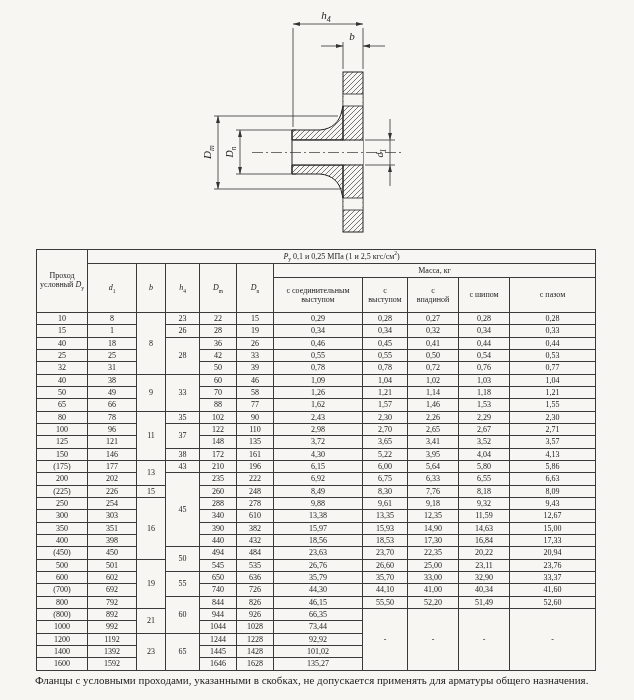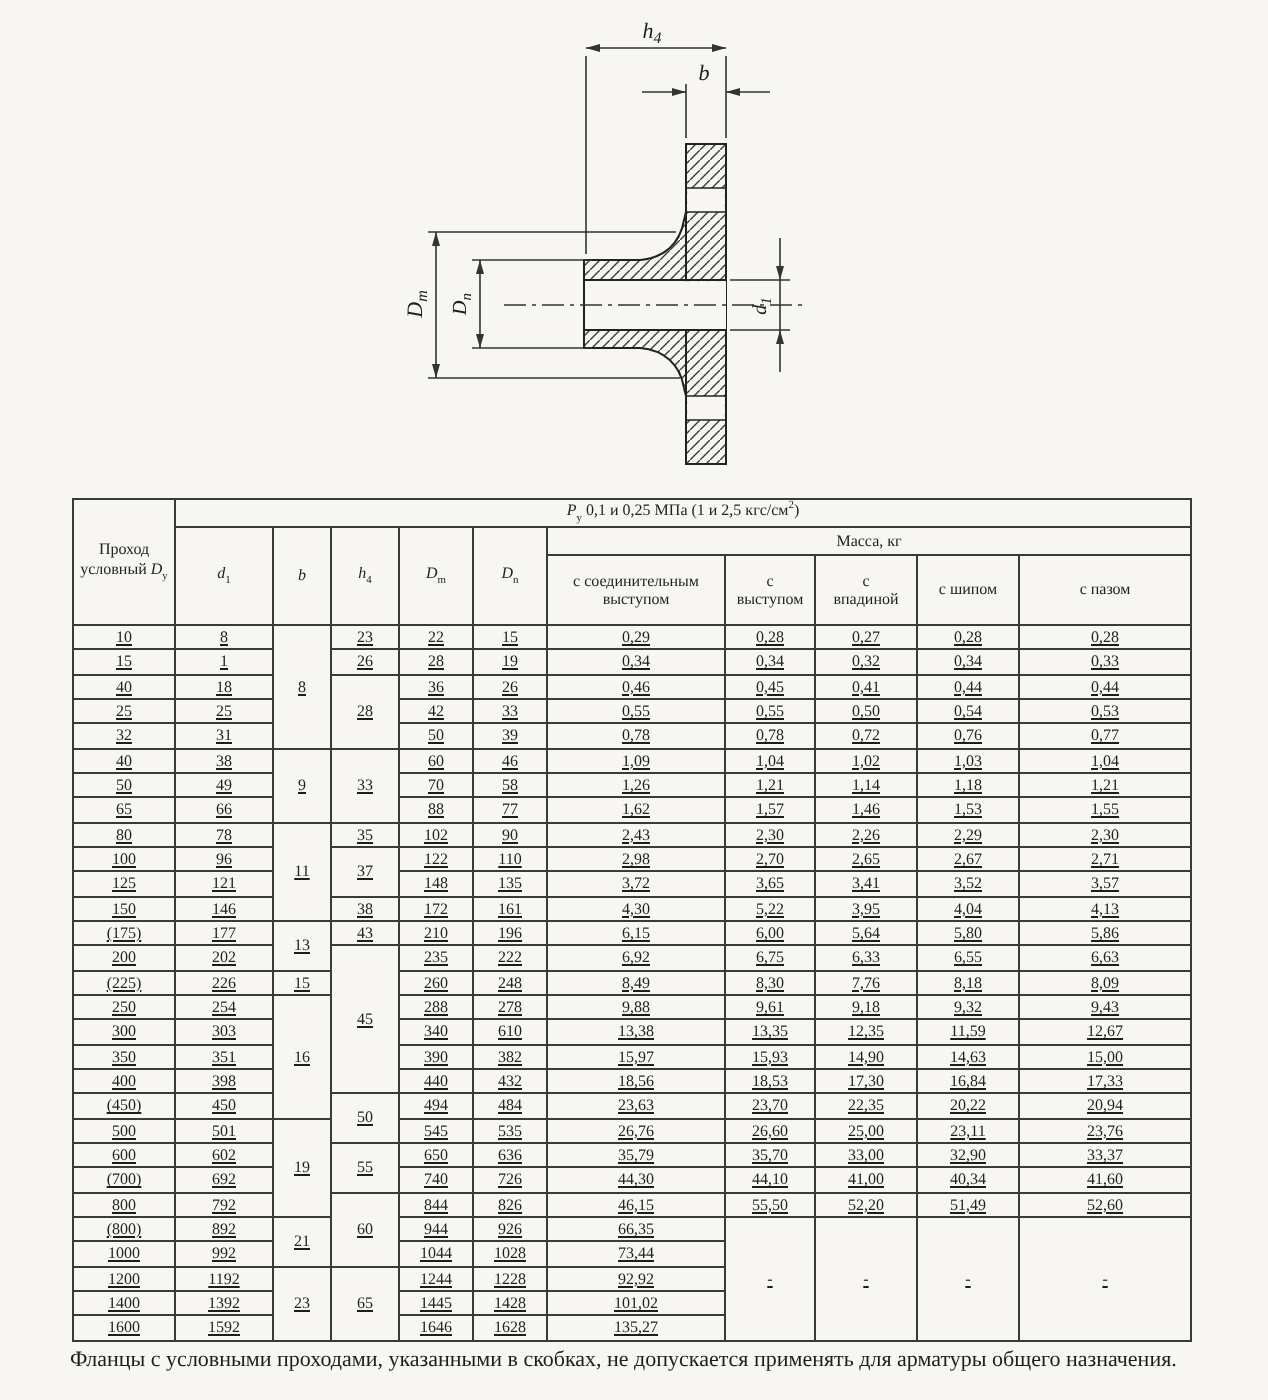--- a/index.html
+++ b/index.html
@@ -6,21 +6,21 @@
   body{width:634px;height:700px;background:#f7f6f2;font-family:"Liberation Serif",serif;color:#1d1d1d;position:relative;overflow:hidden;}
   #drawing{position:absolute;left:0;top:0;}
   .it{font-style:italic;}
   #tablewrap{position:absolute;left:36px;top:249px;width:561px;}
   table{border-collapse:collapse;table-layout:fixed;width:559px;font-family:"Liberation Serif",serif;}
   td,th{border:1px solid #3a3a3a;padding:0;text-align:center;vertical-align:middle;font-weight:normal;font-size:8px;line-height:1.15;color:#222;}
   table{border:1.4px solid #2e2e2e;}
   thead tr.r1 th{height:13px;}
   thead tr.r2 th{height:13px;}
   thead tr.r3 th{height:34px;}
-  tbody tr{height:12.34px;text-decoration:underline;}
+  tbody tr{height:12.34px;}
   tbody td{font-size:8px;white-space:nowrap;}
   sub{font-size:68%;}
   sup{font-size:68%;}
   .hline{display:block;}
   #footer{position:absolute;left:35px;top:674px;width:566px;font-size:11px;color:#1d1d1d;text-align:justify;line-height:1.25;}
 </style>
 </head>
 <body>
 
 <svg id="drawing" width="634" height="249" viewBox="0 0 634 249">

